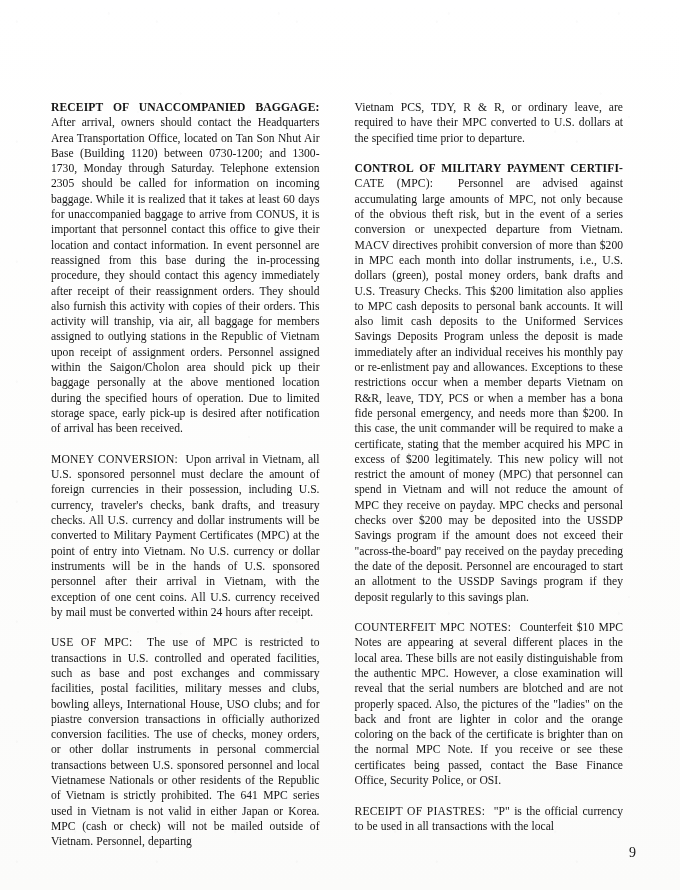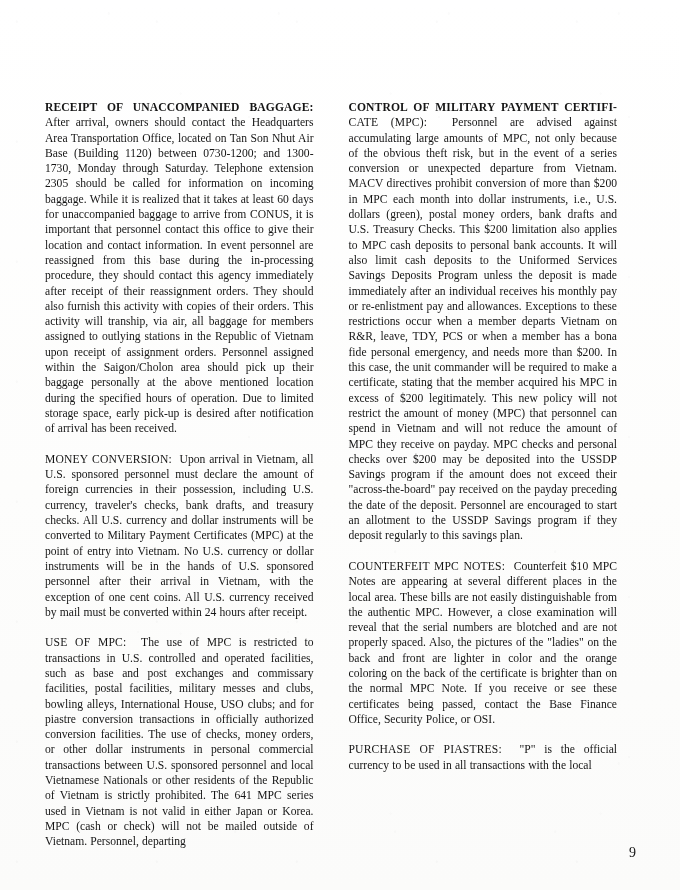--- a/index.html
+++ b/index.html
@@ -32,21 +32,21 @@
     pointer-events: none;
   }
 
   .page {
     position: absolute;
     inset: 0;
   }
 
   .columns {
     position: absolute;
-    left: 45px;
+    left: 51px;
     top: 100px;
     width: 572px;
     display: flex;
     gap: 35px;
   }
   .column {
     width: 277px;
   }
 
   .block {
@@ -109,31 +109,34 @@
       </div>
 
       <div class="block">
         <p class="para"><span class="heading">USE OF MPC:</span><span>&nbsp; </span><span>The use of MPC is restricted to transactions in U.S. controlled and operated facilities, such as base and post exchanges and commissary facilities, postal facilities, military messes and clubs, bowling alleys, International House, USO clubs; and for piastre conversion transactions in officially authorized conversion facilities. The use of checks, money orders, or other dollar instruments in personal commercial transactions between U.S. sponsored personnel and local Vietnamese Nationals or other residents of the Republic of Vietnam is strictly prohibited. The 641 MPC series used in Vietnam is not valid in either Japan or Korea. MPC (cash or check) will not be mailed outside of Vietnam. Personnel, departing</span></p>
       </div>
 
     </div>
 
     <div class="column">
 
+      <div class="block">
+        <p class="para"><span>Vietnam PCS, TDY, R &amp; R, or ordinary leave, are required to have their MPC converted to U.S. dollars at the specified time prior to departure.</span></p>
+      </div>
 
       <div class="block">
         <p class="para"><span class="heading-line">CONTROL OF MILITARY PAYMENT CERTIFI-</span><span class="heading">CATE (MPC):</span><span>&nbsp; </span><span>Personnel are advised against accumulating large amounts of MPC, not only because of the obvious theft risk, but in the event of a series conversion or unexpected departure from Vietnam. MACV directives prohibit conversion of more than $200 in MPC each month into dollar instruments, i.e., U.S. dollars (green), postal money orders, bank drafts and U.S. Treasury Checks. This $200 limitation also applies to MPC cash deposits to personal bank accounts. It will also limit cash deposits to the Uniformed Services Savings Deposits Program unless the deposit is made immediately after an individual receives his monthly pay or re-enlistment pay and allowances. Exceptions to these restrictions occur when a member departs Vietnam on R&amp;R, leave, TDY, PCS or when a member has a bona fide personal emergency, and needs more than $200. In this case, the unit commander will be required to make a certificate, stating that the member acquired his MPC in excess of $200 legitimately. This new policy will not restrict the amount of money (MPC) that personnel can spend in Vietnam and will not reduce the amount of MPC they receive on payday. MPC checks and personal checks over $200 may be deposited into the USSDP Savings program if the amount does not exceed their "across-the-board" pay received on the payday preceding the date of the deposit. Personnel are encouraged to start an allotment to the USSDP Savings program if they deposit regularly to this savings plan.</span></p>
       </div>
 
       <div class="block">
         <p class="para"><span class="heading">COUNTERFEIT MPC NOTES:</span><span>&nbsp; </span><span>Counterfeit $10 MPC Notes are appearing at several different places in the local area. These bills are not easily distinguishable from the authentic MPC. However, a close examination will reveal that the serial numbers are blotched and are not properly spaced. Also, the pictures of the "ladies" on the back and front are lighter in color and the orange coloring on the back of the certificate is brighter than on the normal MPC Note. If you receive or see these certificates being passed, contact the Base Finance Office, Security Police, or OSI.</span></p>
       </div>
 
       <div class="block">
-        <p class="para"><span class="heading">PURCHASE OF PIASTRES:</span><span>&nbsp; </span><span>"P" is the official currency to be used in all transactions with the local</span></p>
+        <p class="para"><span class="heading">RECEIPT OF PIASTRES:</span><span>&nbsp; </span><span>"P" is the official currency to be used in all transactions with the local</span></p>
       </div>
 
     </div>
 
   </div>
 
   <div class="pagenum">9</div>
 
 </div>
 

